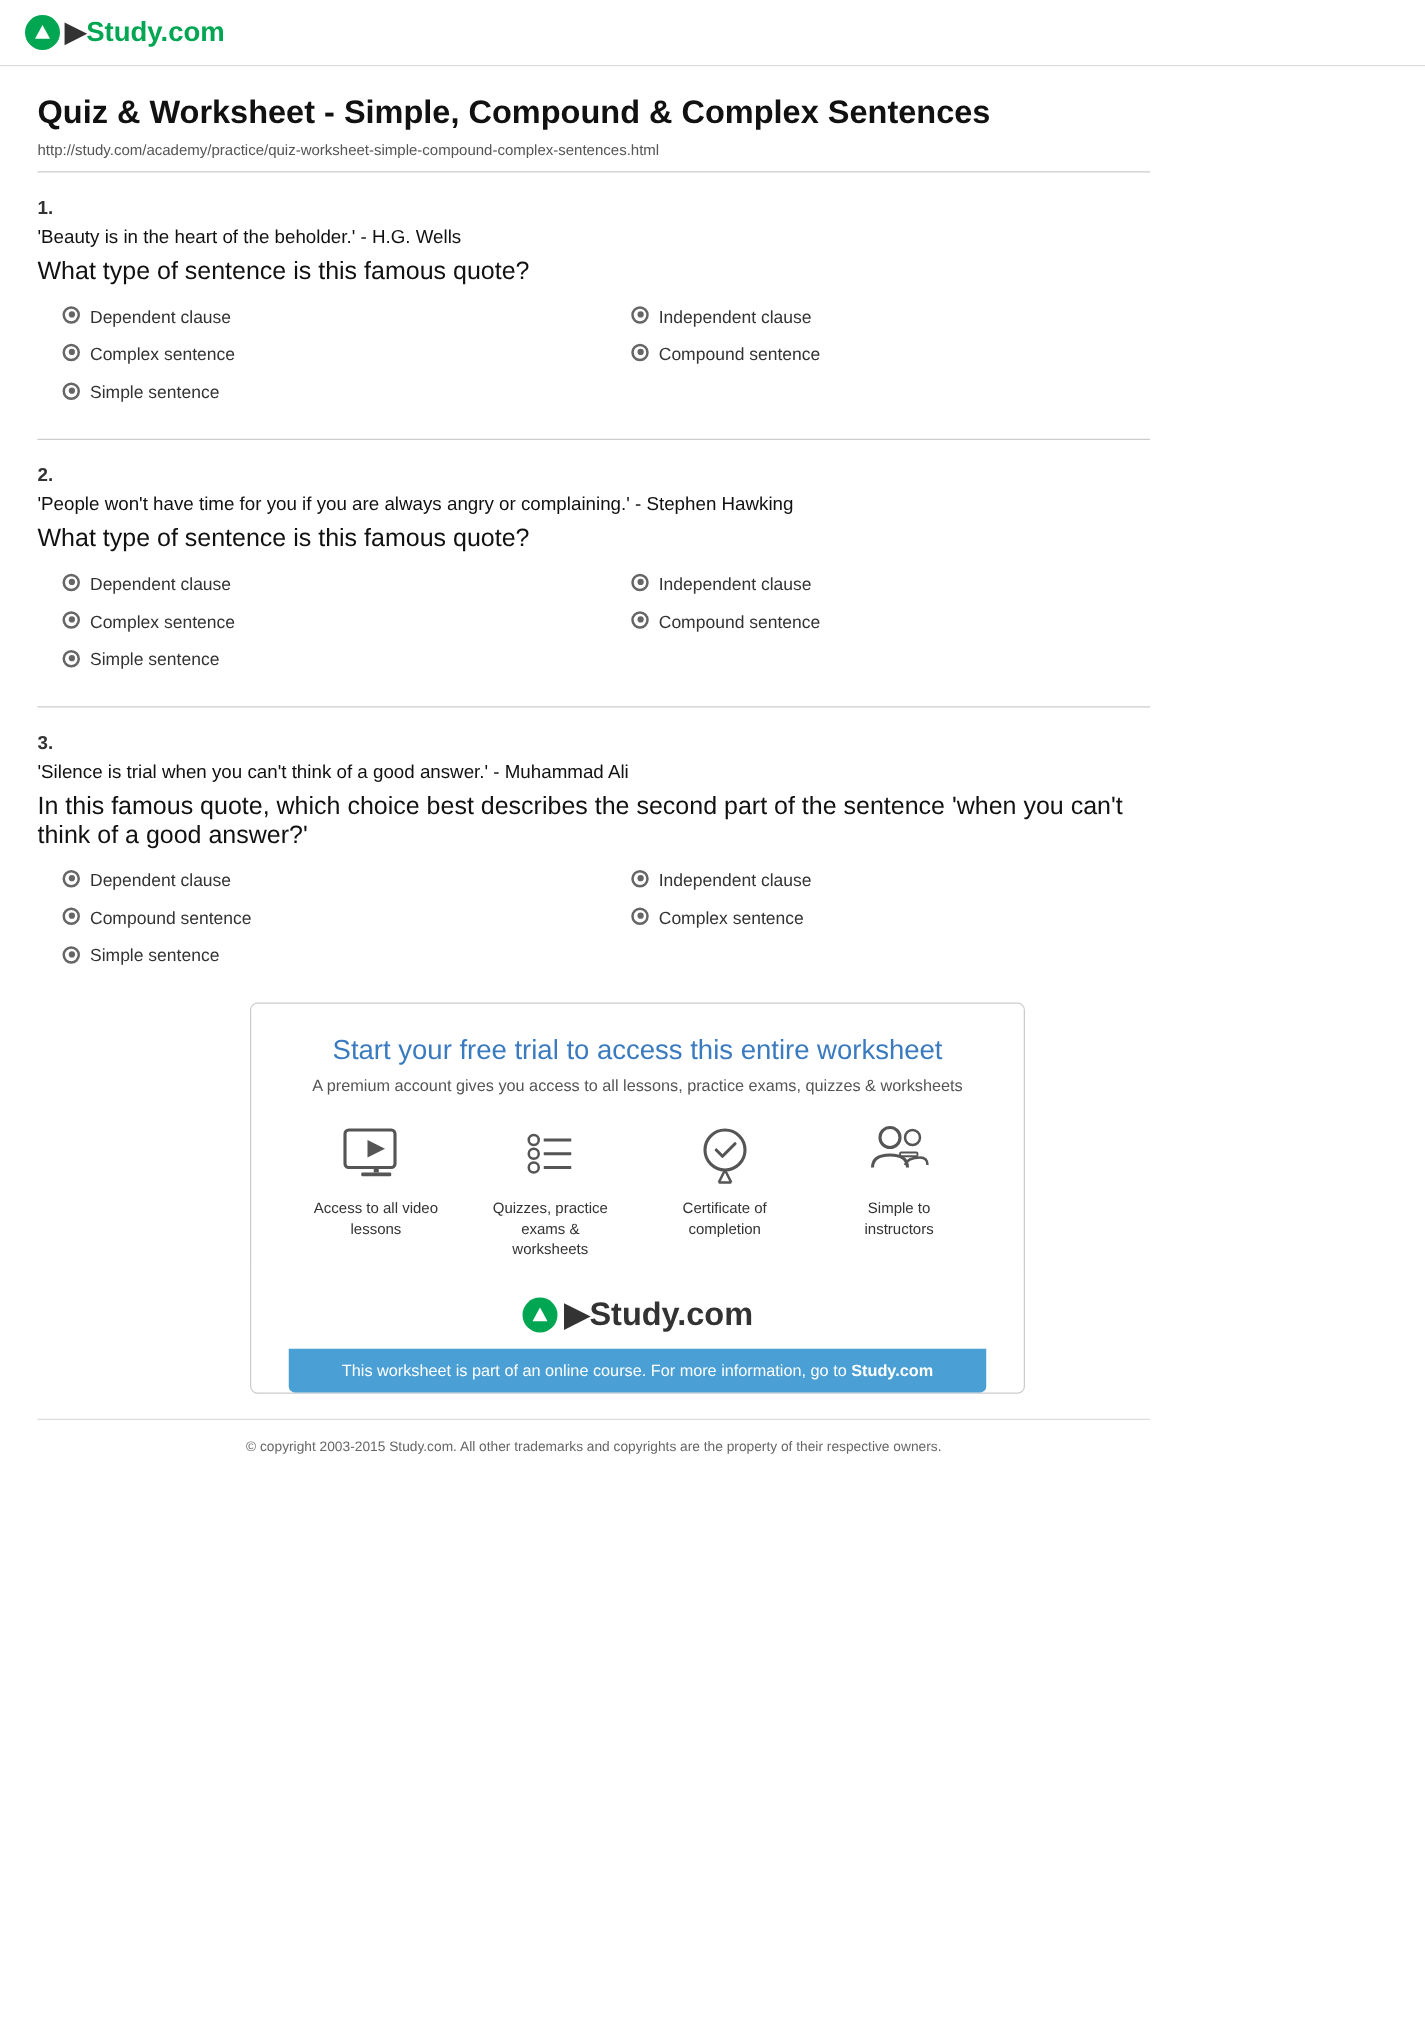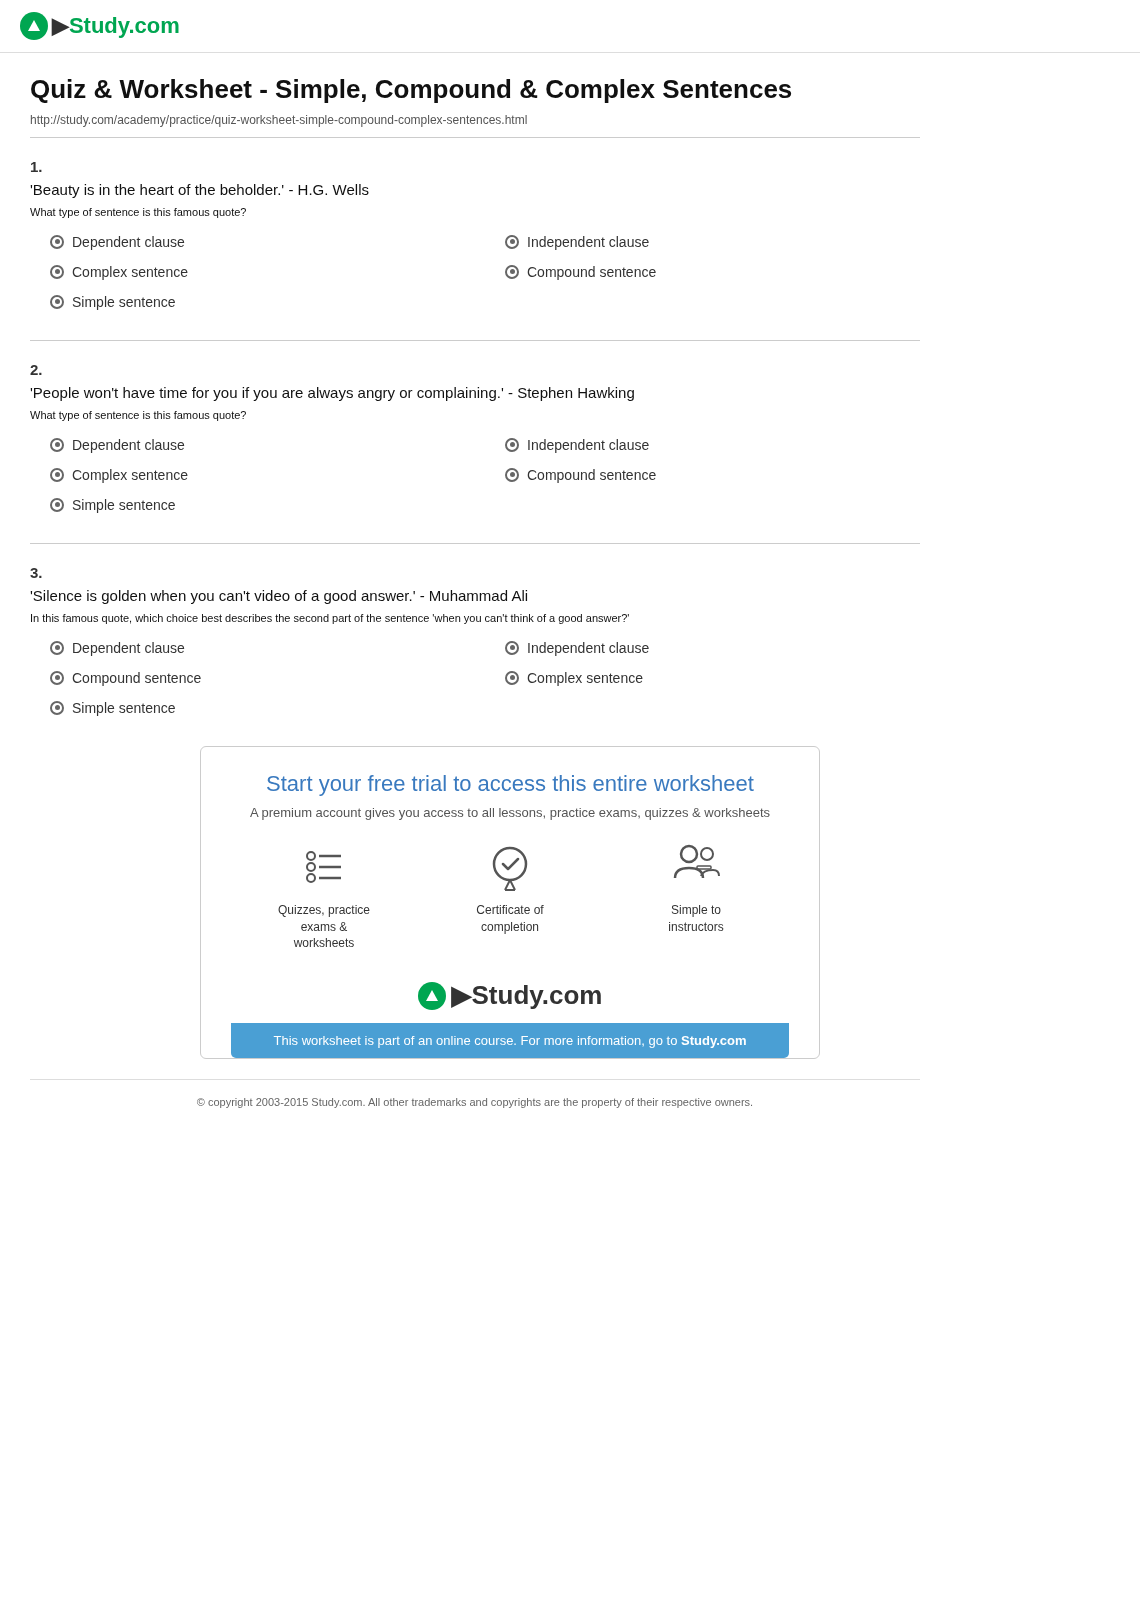--- a/index.html
+++ b/index.html
@@ -83,36 +83,35 @@
       margin-bottom: 6px;
     }
 
     .question-quote {
       font-size: 15px;
       margin-bottom: 8px;
       color: #111;
     }
 
     .question-text {
-      font-size: 11px;
+      font-size: 20px;
       margin-bottom: 16px;
       color: #111;
     }
 
     .options-grid {
       display: grid;
       grid-template-columns: 1fr 1fr;
       gap: 14px 40px;
       padding-left: 20px;
       margin-bottom: 10px;
     }
 
     .option-item {
       display: flex;
-      align-items: center;
       gap: 8px;
       font-size: 14px;
     }
 
     .radio-icon {
       width: 14px;
       height: 14px;
       border: 2px solid #666;
       border-radius: 50%;
       display: inline-flex;
@@ -318,21 +317,21 @@
         <span class="radio-icon"></span>
         <span>Simple sentence</span>
       </div>
     </div>
   </div>
 
   <hr class="divider">
 
   <div class="question-block">
     <div class="question-number">3.</div>
-    <div class="question-quote">'Silence is golden when you can't video of a good answer.' - Muhammad Ali</div>
+    <div class="question-quote">'Silence is trial when you can't think of a good answer.' - Muhammad Ali</div>
     <div class="question-text">In this famous quote, which choice best describes the second part of the sentence 'when you can't think of a good answer?'</div>
     <div class="options-grid">
       <div class="option-item">
         <span class="radio-icon"></span>
         <span>Dependent clause</span>
       </div>
       <div class="option-item">
         <span class="radio-icon"></span>
         <span>Independent clause</span>
       </div>
@@ -352,20 +351,31 @@
       </div>
     </div>
   </div>
 
   <div class="promo-box">
     <div class="promo-title">Start your free trial to access this entire worksheet</div>
     <div class="promo-subtitle">A premium account gives you access to all lessons, practice exams, quizzes &amp; worksheets</div>
 
     <div class="promo-features">
 
+      <div class="promo-feature">
+        <div class="promo-feature-icon">
+          <svg width="54" height="54" viewBox="0 0 54 54">
+            <rect x="2" y="8" width="40" height="30" rx="3" ry="3" fill="none" stroke="#555" stroke-width="2.5"></rect>
+            <polygon points="20,16 20,30 34,23" fill="#555"></polygon>
+            <rect x="15" y="42" width="24" height="3" rx="1" fill="#555"></rect>
+            <rect x="25" y="38" width="4" height="4" fill="#555"></rect>
+          </svg>
+        </div>
+        <div class="promo-feature-label">Access to all video lessons</div>
+      </div>
 
       <div class="promo-feature">
         <div class="promo-feature-icon">
           <svg width="54" height="54" viewBox="0 0 54 54">
             <circle cx="14" cy="16" r="4" fill="none" stroke="#555" stroke-width="2"></circle>
             <line x1="22" y1="16" x2="44" y2="16" stroke="#555" stroke-width="2.5"></line>
             <circle cx="14" cy="27" r="4" fill="none" stroke="#555" stroke-width="2"></circle>
             <line x1="22" y1="27" x2="44" y2="27" stroke="#555" stroke-width="2.5"></line>
             <circle cx="14" cy="38" r="4" fill="none" stroke="#555" stroke-width="2"></circle>
             <line x1="22" y1="38" x2="44" y2="38" stroke="#555" stroke-width="2.5"></line>

